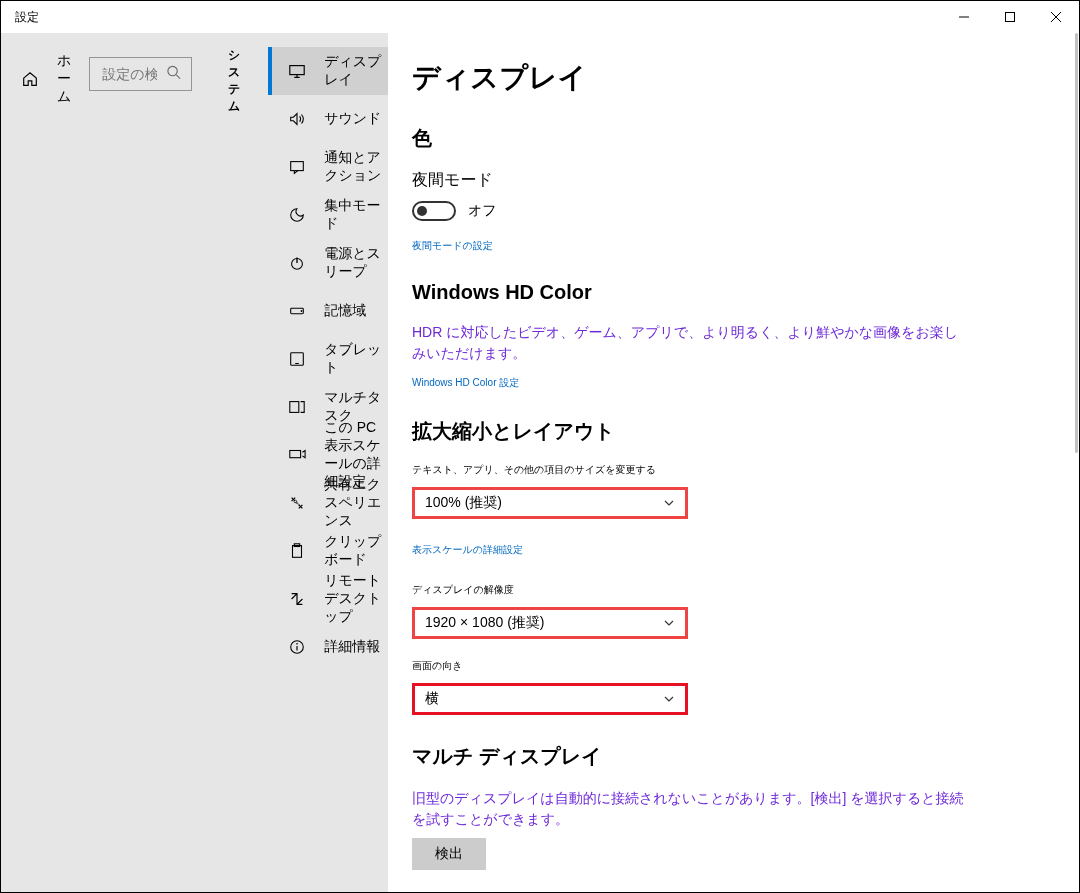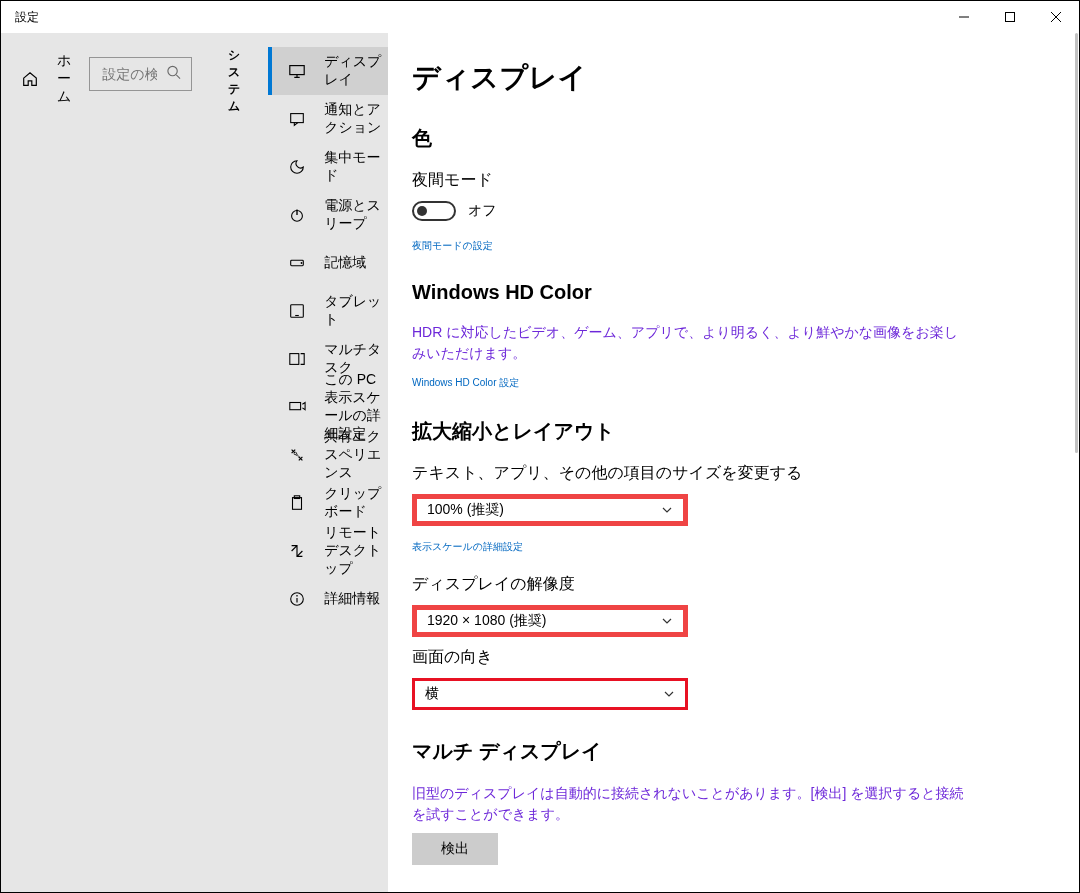--- a/index.html
+++ b/index.html
@@ -38,27 +38,27 @@
   h1 { font-size: 28px; font-weight: 600; margin-bottom: 28px; letter-spacing: 0.5px; }
   h2 { font-size: 20px; font-weight: 600; margin-top: 28px; margin-bottom: 18px; }
   h2.first { margin-top: 6px; }
   .field-label { font-size: 16px; color: #000; margin-bottom: 10px; }
   .toggle-row { display: flex; align-items: center; gap: 12px; margin-bottom: 14px; }
   .toggle { width: 44px; height: 20px; border: 2px solid #333; border-radius: 10px; position: relative; background: #fff; }
   .toggle::after { content: ""; position: absolute; left: 3px; top: 3px; width: 10px; height: 10px; border-radius: 50%; background: #333; }
   .toggle-label { font-size: 14px; }
   .link { color: #0067c0; font-size: 10px; cursor: pointer; display: inline-block; }
   .desc { font-size: 14px; color: #6d28d9; line-height: 1.5; max-width: 560px; margin-bottom: 8px; }
-  .dropdown { width: 276px; height: 32px; border: 5px solid #ef4444; display: flex; align-items: center; justify-content: space-between; padding: 0 10px; font-size: 14px; background: #fff; margin-bottom: 10px; cursor: pointer; }
+  .dropdown { width: 276px; height: 32px; border: 3px solid #ef4444; display: flex; align-items: center; justify-content: space-between; padding: 0 10px; font-size: 14px; background: #fff; margin-bottom: 20px; cursor: pointer; }
   .dropdown.highlight { border: 3px solid #e81123; margin-bottom: 14px; }
   .dropdown svg { flex: none; }
   .dropdown span { white-space: nowrap; overflow: hidden; text-overflow: ellipsis; }
   .section-sp { height: 12px; }
-  .btn { display: inline-flex; align-items: center; justify-content: center; height: 32px; padding: 0 28px; border: 1px solid #ccc; background: #ccc; font-size: 14px; cursor: pointer; }
-  .group-label { font-size: 16px; margin-bottom: 10px; margin-top: 8px; }
+  .btn { display: inline-flex; align-items: center; justify-content: center; height: 32px; padding: 0 22px; border: 1px solid #ccc; background: #ccc; font-size: 14px; cursor: pointer; }
+  .group-label { font-size: 10px; margin-bottom: 10px; margin-top: 14px; }
 </style>
 </head>
 <body>
 
 <div class="window">
 
   <div class="titlebar">
     <div class="title-left">設定</div>
     <div class="title-controls">
       <div class="title-btn">
@@ -112,20 +112,29 @@
               <svg width="18" height="18" viewBox="0 0 20 20">
                 <rect x="2" y="4" width="16" height="10" fill="none" stroke="#000" stroke-width="1.3"></rect>
                 <path d="M7 17 H13 M10 14 V17" stroke="#000" stroke-width="1.3"></path>
               </svg>
             </span>
           <span>ディスプレイ</span>
         </div>
         <div class="nav-item">
           <span class="ico">
               <svg width="18" height="18" viewBox="0 0 20 20">
+                <path d="M3 8 H6 L10 4 V16 L6 12 H3 Z" fill="none" stroke="#000" stroke-width="1.2"></path>
+                <path d="M13 7 Q15 10 13 13 M15 5 Q19 10 15 15" fill="none" stroke="#000" stroke-width="1.2"></path>
+              </svg>
+            </span>
+          <span>サウンド</span>
+        </div>
+        <div class="nav-item">
+          <span class="ico">
+              <svg width="18" height="18" viewBox="0 0 20 20">
                 <rect x="3" y="4" width="14" height="10" fill="none" stroke="#000" stroke-width="1.2"></rect>
                 <path d="M7 14 L7 17 L11 14" fill="none" stroke="#000" stroke-width="1.2"></path>
               </svg>
             </span>
           <span>通知とアクション</span>
         </div>
         <div class="nav-item">
           <span class="ico">
               <svg width="18" height="18" viewBox="0 0 20 20">
                 <path d="M10 3 A7 7 0 1 0 17 10 A5 5 0 0 1 10 3 Z" fill="none" stroke="#000" stroke-width="1.2"></path>

